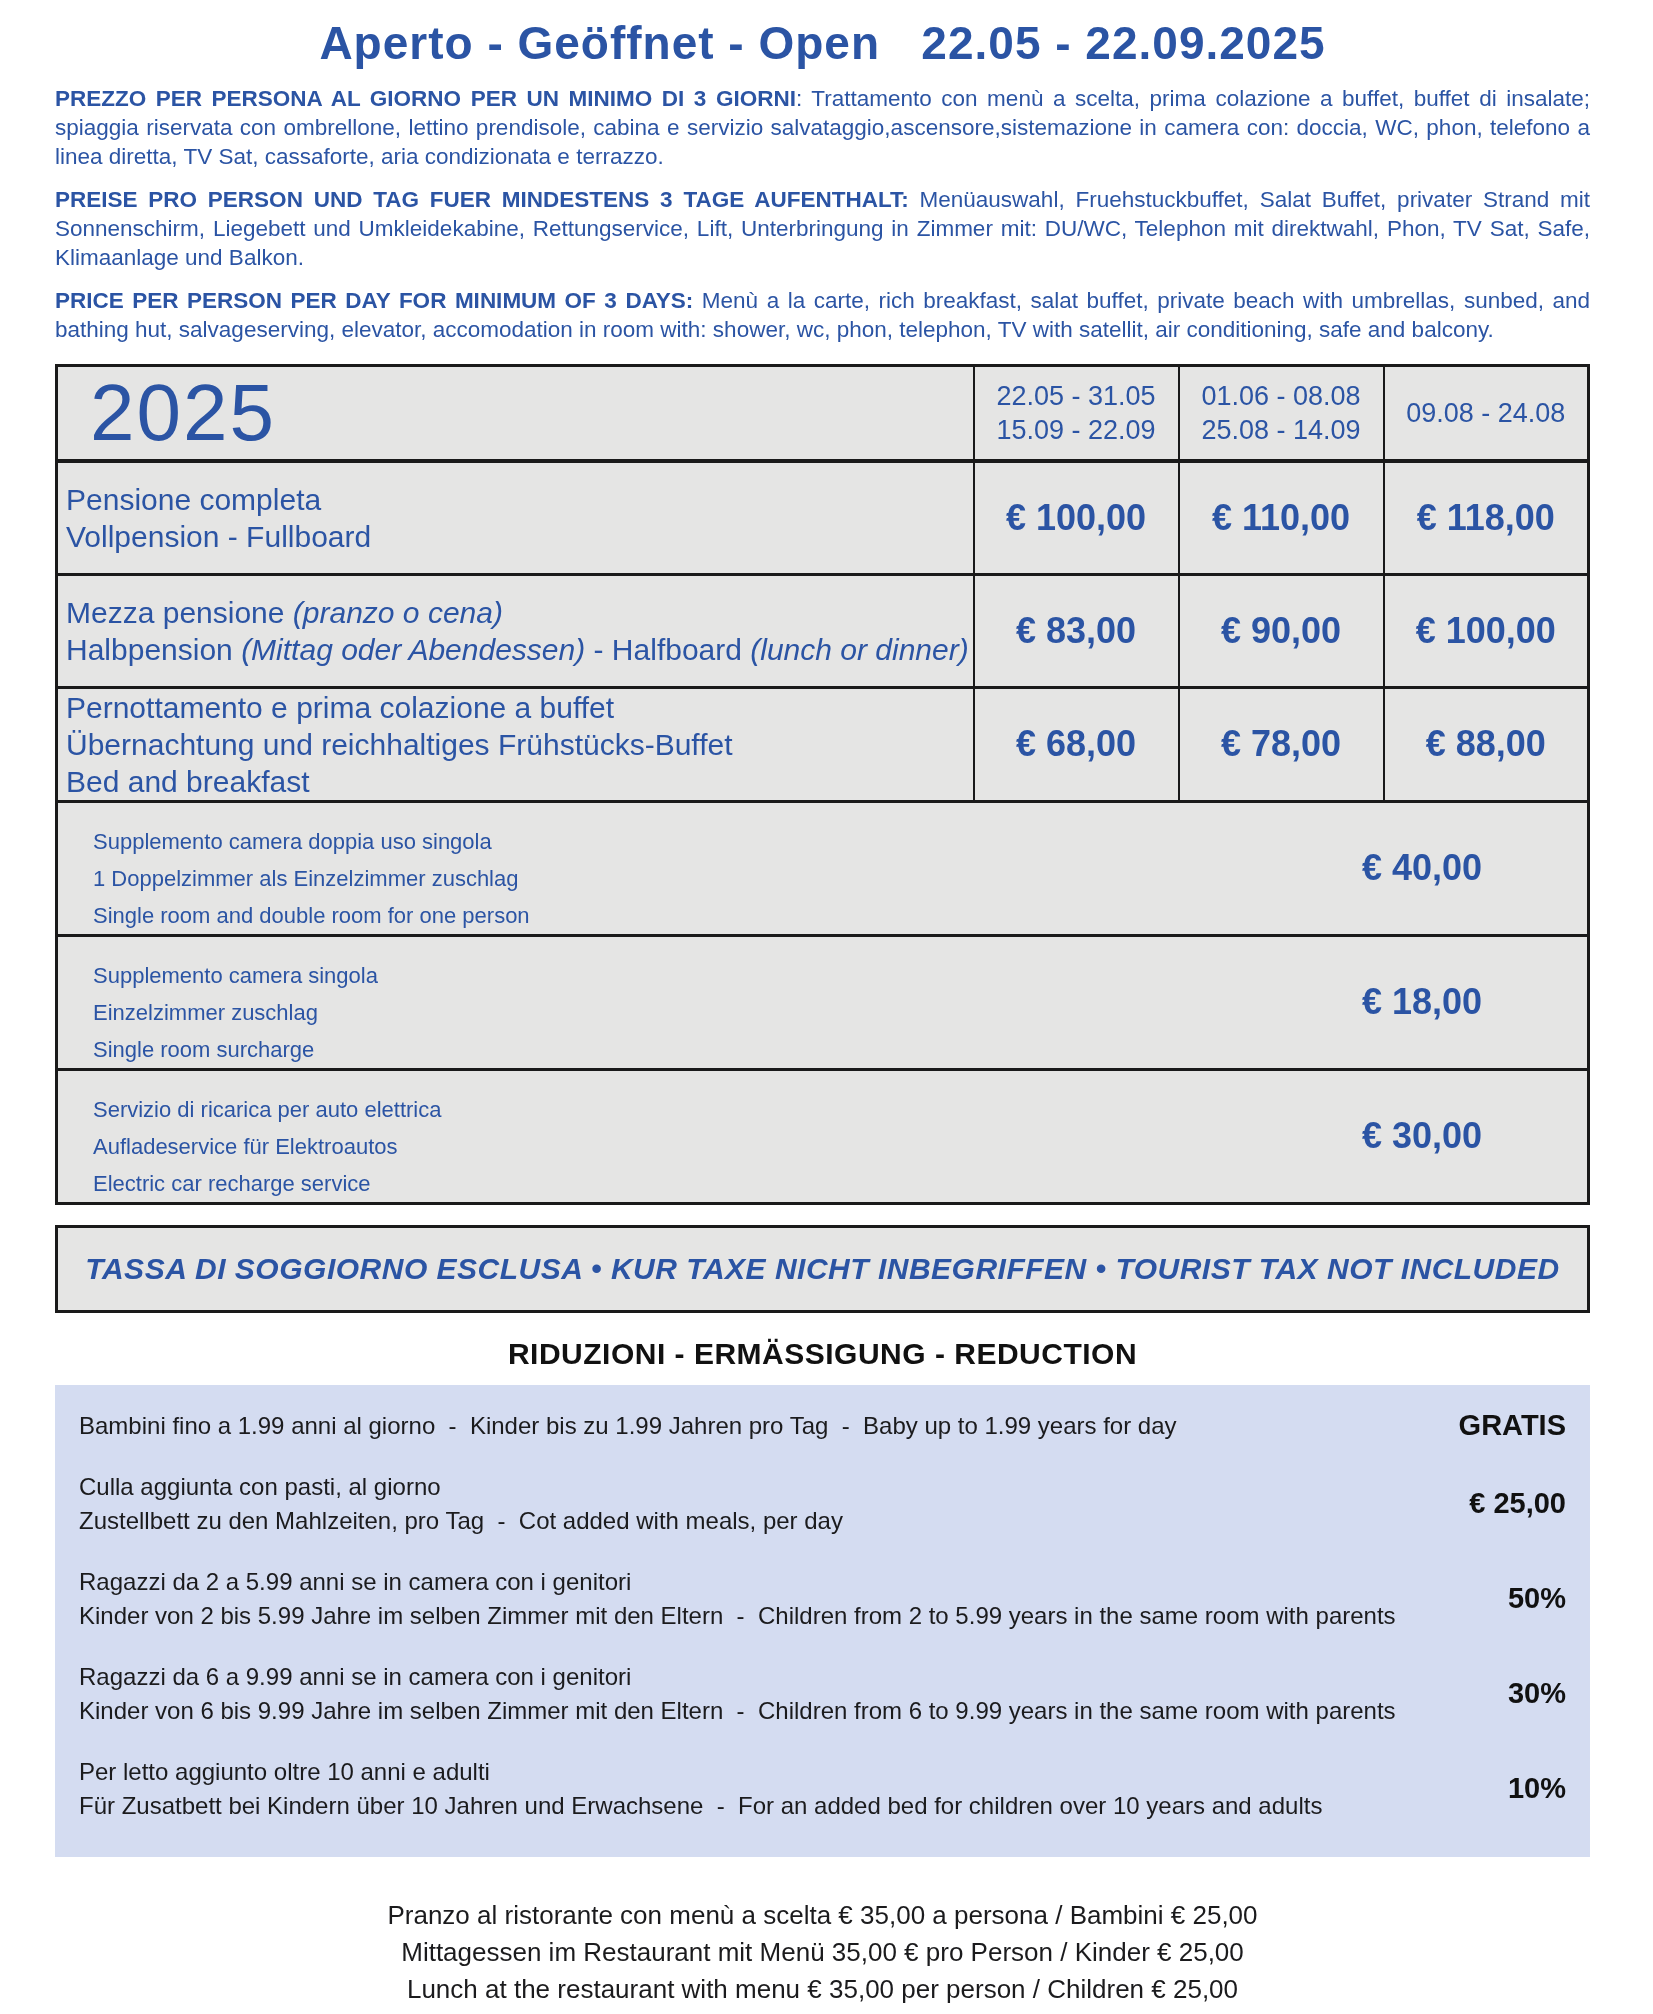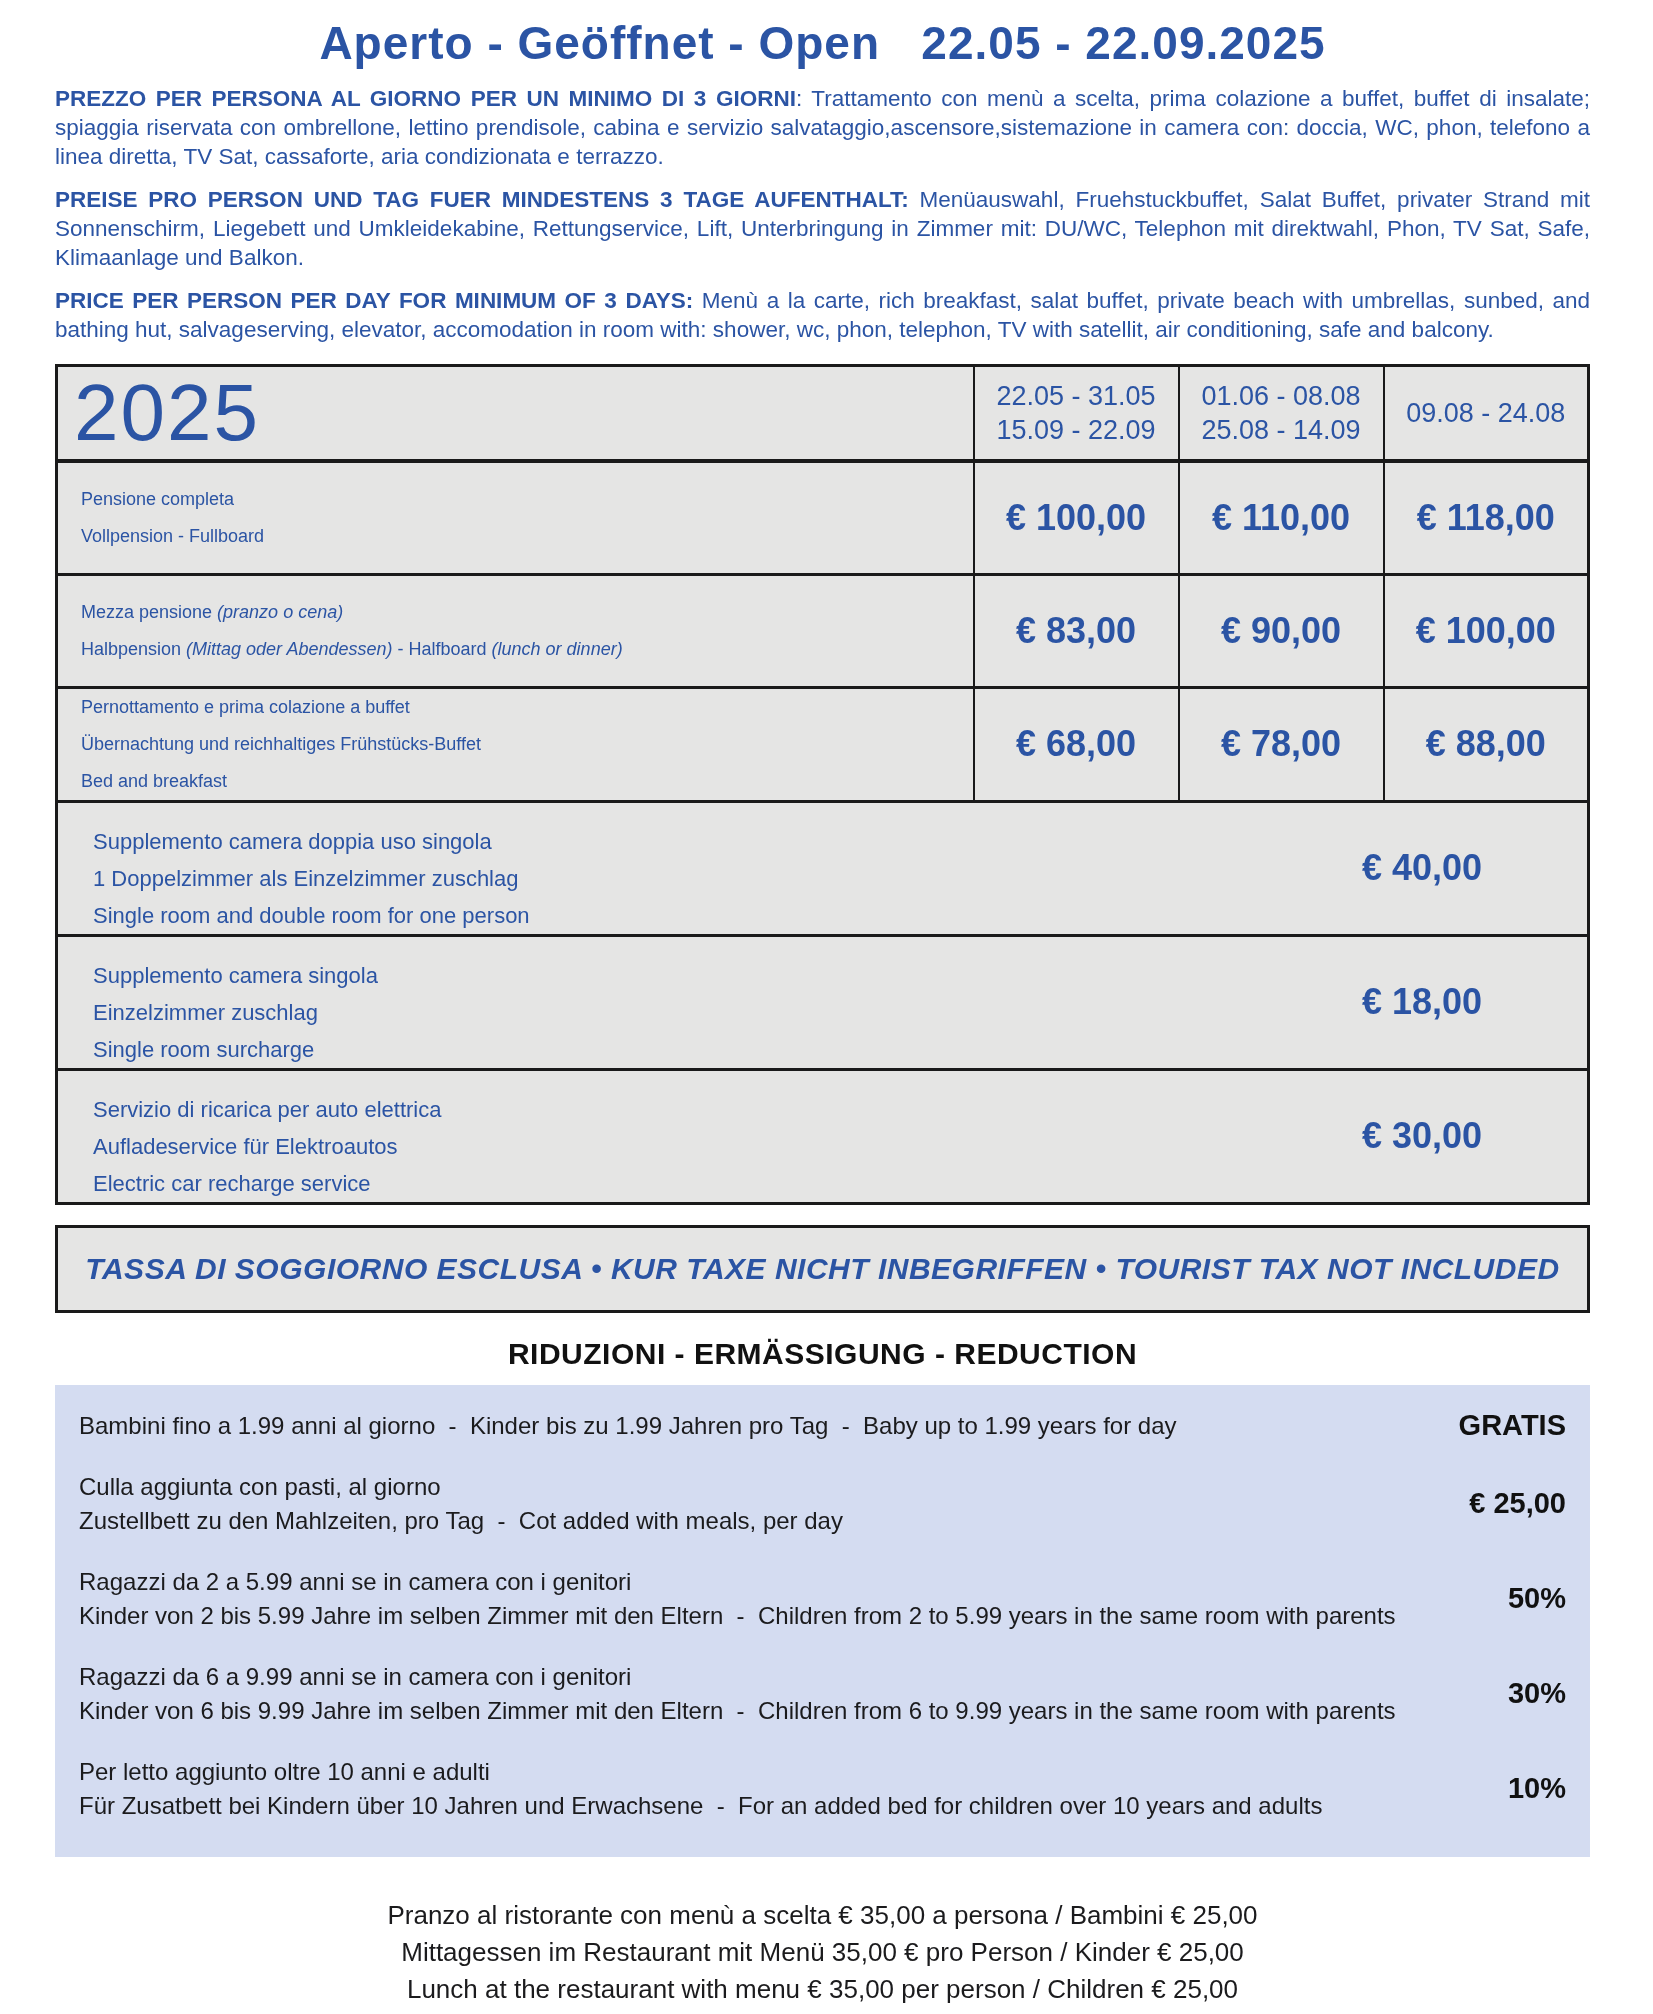--- a/index.html
+++ b/index.html
@@ -27,26 +27,26 @@
   }
   .intro .lead{font-weight:bold;}
   table.price{
     margin-top:20px;width:100%;border-collapse:collapse;background:var(--graybg);
     table-layout:fixed;border:3px solid var(--line);
   }
   col.c1{width:917px;}col.c2{width:205px;}col.c3{width:205px;}
   td{border:2px solid var(--line);vertical-align:middle;}
   tr.head td{border-bottom:4px solid var(--line);height:92px;}
   td.year{
-    font-size:80px;color:var(--blue);padding-left:16px;font-weight:400;
+    font-size:80px;color:var(--blue);padding-left:32px;font-weight:400;
     letter-spacing:2px;
   }
   td.season{font-size:27px;color:var(--blue);text-align:center;line-height:34px;}
   tr.price-row td{height:113px;border-bottom:3px solid var(--line);}
-  td.label{padding-left:23px;font-size:18px;line-height:37px;color:var(--blue);}
+  td.label{padding-left:8px;font-size:30px;line-height:37px;color:var(--blue);}
   td.label .it,.lline .it{font-style:italic;}
   td.price{font-size:36px;font-weight:bold;text-align:center;color:var(--blue);}
   tr.supp-row td{height:112px;border-bottom:3px solid var(--line);border-left:none;border-right:none;}
   .supp{display:flex;align-items:center;justify-content:space-between;}
   .supp-lines{padding-left:35px;font-size:22px;line-height:37px;color:var(--blue);margin-top:20px;}
   .supp-price{font-size:36px;font-weight:bold;color:var(--blue);padding-right:105px;white-space:nowrap;}
   .banner{
     margin-top:20px;height:88px;border:3px solid var(--line);background:var(--graybg);
     display:flex;align-items:center;justify-content:center;
     font-size:30px;font-weight:bold;font-style:italic;color:var(--blue);letter-spacing:0.5px;

